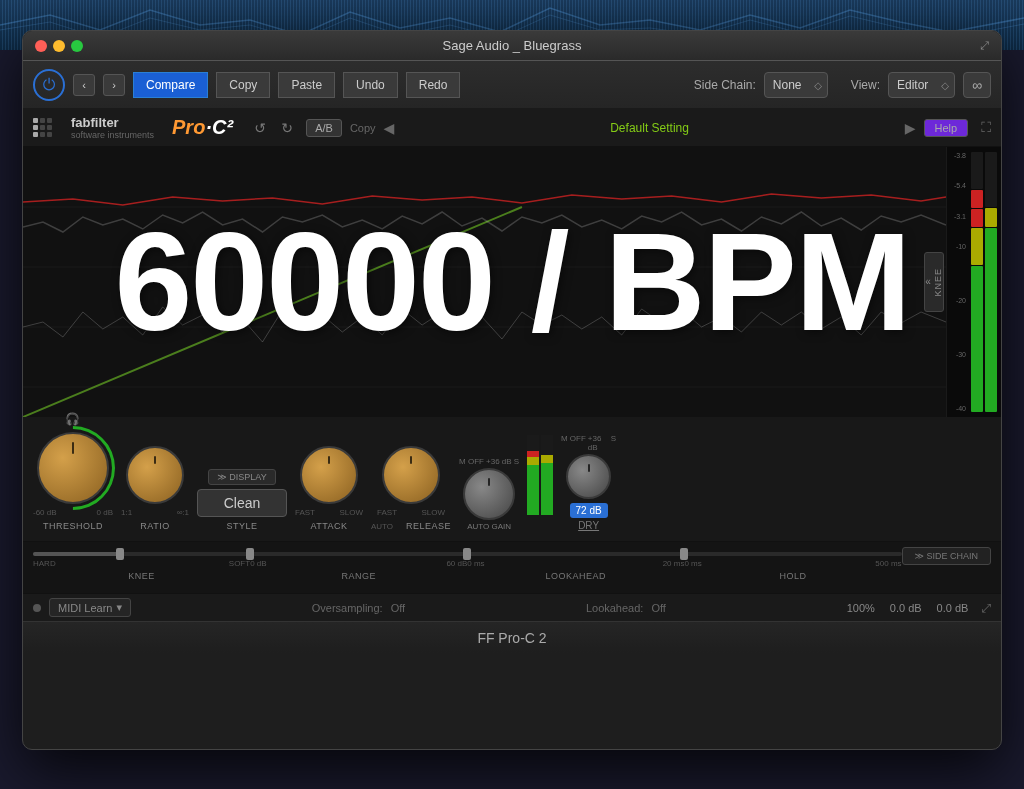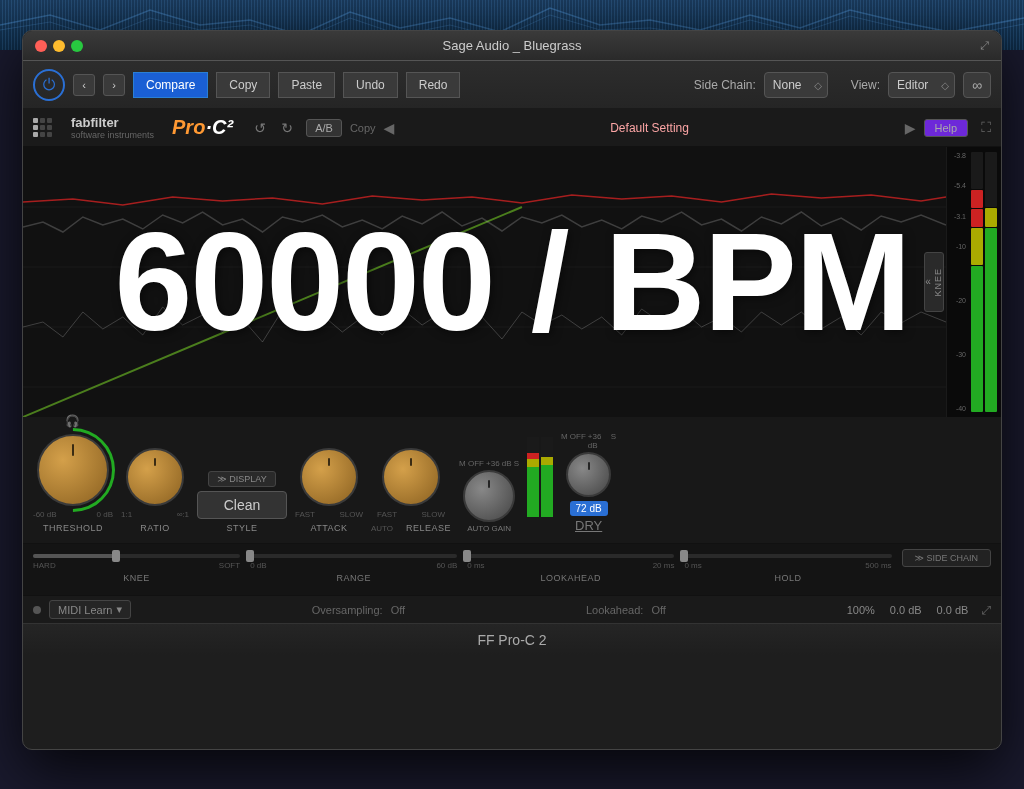--- a/index.html
+++ b/index.html
@@ -283,21 +283,21 @@
     .copy-label {
       color: #666;
       font-size: 11px;
     }
     .nav-arrow {
       color: #666;
       font-size: 14px;
       cursor: pointer;
     }
     .default-setting {
-      color: #fca5a5;
+      color: #84cc16;
       font-size: 12px;
       flex: 1;
       text-align: center;
     }
     .help-btn {
       background: #6d28d9;
       border: 1px solid #555;
       border-radius: 3px;
       color: #aaa;
       font-size: 11px;
@@ -488,21 +488,21 @@
       flex-direction: column;
       align-items: center;
       gap: 2px;
     }
 
     
     .sliders-row {
       background: #141414;
       padding: 5px 10px 8px;
       display: flex;
-      gap: 10px;
+      gap: 0;
       align-items: center;
     }
     .slider-group {
       display: flex;
       flex-direction: column;
       gap: 3px;
       flex: 1;
     }
     .slider-track {
       height: 4px;
@@ -847,21 +847,21 @@
 
     <div class="gain-section">
       <div style="display:flex;gap:2px;font-size:8px;color:#666;justify-content:space-between;width:55px;">
         <span>M</span>
         <span>OFF</span>
         <span>+36 dB</span>
         <span>S</span>
       </div>
       <div class="knob dry"></div>
       <div style="background:#2a6fd4;color:white;font-size:10px;padding:2px 6px;border-radius:3px;margin-top:2px;">72 dB</div>
-      <div style="color:#777;font-size:13px;text-align:left;text-decoration:underline;">DRY</div>
+      <div style="color:#777;font-size:10px;text-align:left;text-decoration:underline;">DRY</div>
     </div>
   </div>
 
   <div class="sliders-row">
 
     <div class="slider-group">
       <div class="slider-track">
         <div class="slider-fill" style="width:40%;"></div>
         <div class="slider-thumb" style="left:40%;"></div>
       </div>

